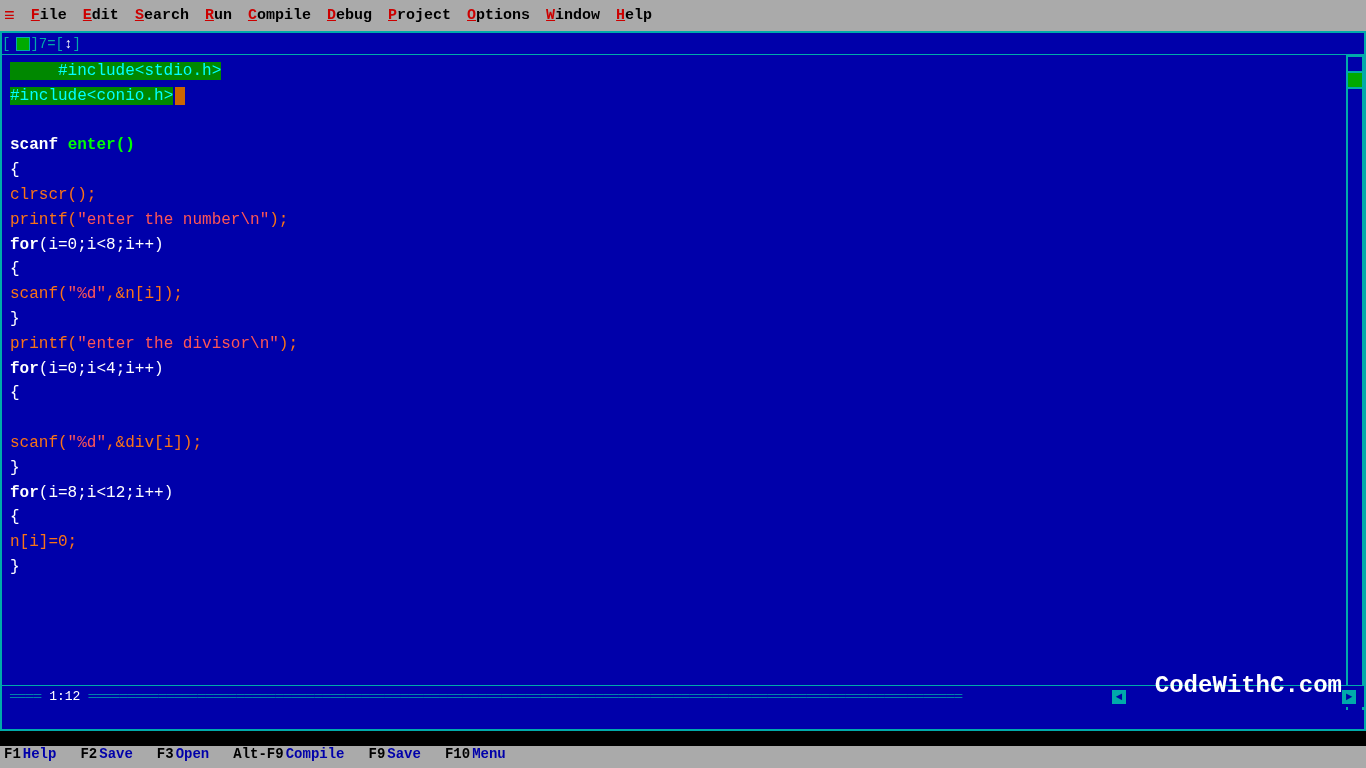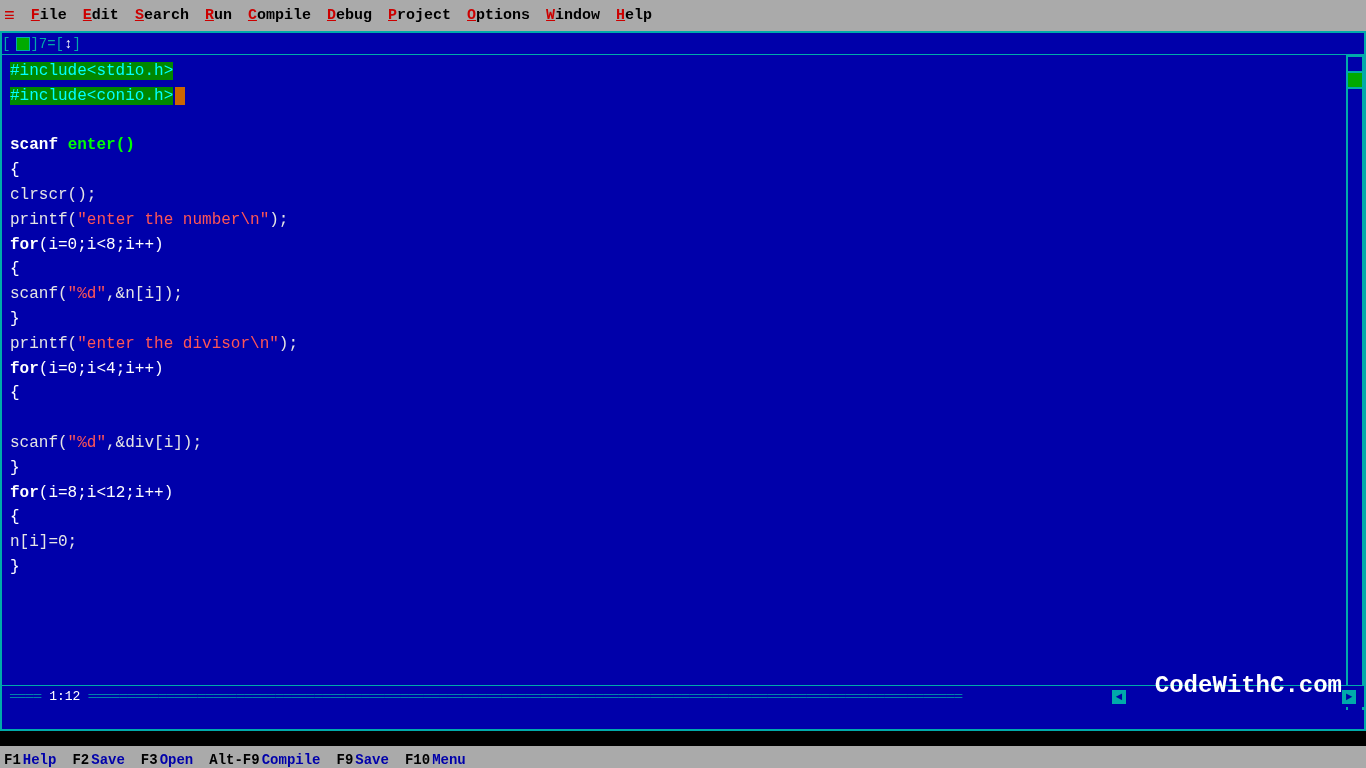--- a/index.html
+++ b/index.html
@@ -135,21 +135,21 @@
       background: #0000aa;
     }
 
     .code-line {
       line-height: 1.55;
       white-space: pre;
       font-family: 'Courier New', Courier, monospace;
       font-size: 16px;
     }
     .str { color: #ff5555; }
-    .cyan { color: #e5e5e5; text-align: center; }
+    .cyan { color: #f97316; text-align: center; }
     .green { color: #00ff00; }
     .white { color: #ffffff; }
 
     
     #status-bar {
       position: absolute;
       bottom: 22px;
       left: 0;
       width: 100%;
       height: 22px;
@@ -206,23 +206,23 @@
 
     
     #funckey-bar {
       position: absolute;
       bottom: 0;
       left: 0;
       width: 100%;
       height: 22px;
       background: #aaaaaa;
       display: flex;
-      align-items: flex-end;
+      align-items: flex-start;
       padding: 0 4px;
-      gap: 4px;
+      gap: 12px;
     }
     .fkey {
       display: flex;
       align-items: center;
       margin-right: 12px;
     }
     .fkey-num {
       color: #000;
       font-weight: bold;
       font-size: 14px;
@@ -280,21 +280,21 @@
     <span class="title-bracket">[</span>
     <span id="window-icon"></span>
     <span class="title-bracket">]</span>
     <span id="window-number">
       <span>7</span>=[<span style="color:#ffffff;">↕</span>]
     </span>
   </div>
 
   <div id="code-area">
 
-    <div class="code-line"><span style="color:#00ffff;background:#008800;">#include&lt;stdio.h&gt;</span></div>
+    <div class="code-line"><span style="color:#00ffff;background:#008800;padding-left:48px;">#include&lt;stdio.h&gt;</span></div>
 
     <div class="code-line"><span style="color:#00ffff;background:#008800;margin-top:16px;">#include&lt;conio.h&gt;</span><span class="cursor-block"></span></div>
 
     <div class="code-line">&nbsp;</div>
 
     <div class="code-line"><span class="white" style="font-weight:bold;">scanf</span><span class="white"> </span><span class="green" style="font-weight:bold;">enter()</span></div>
 
     <div class="code-line"><span class="white">{</span></div>
 
 

